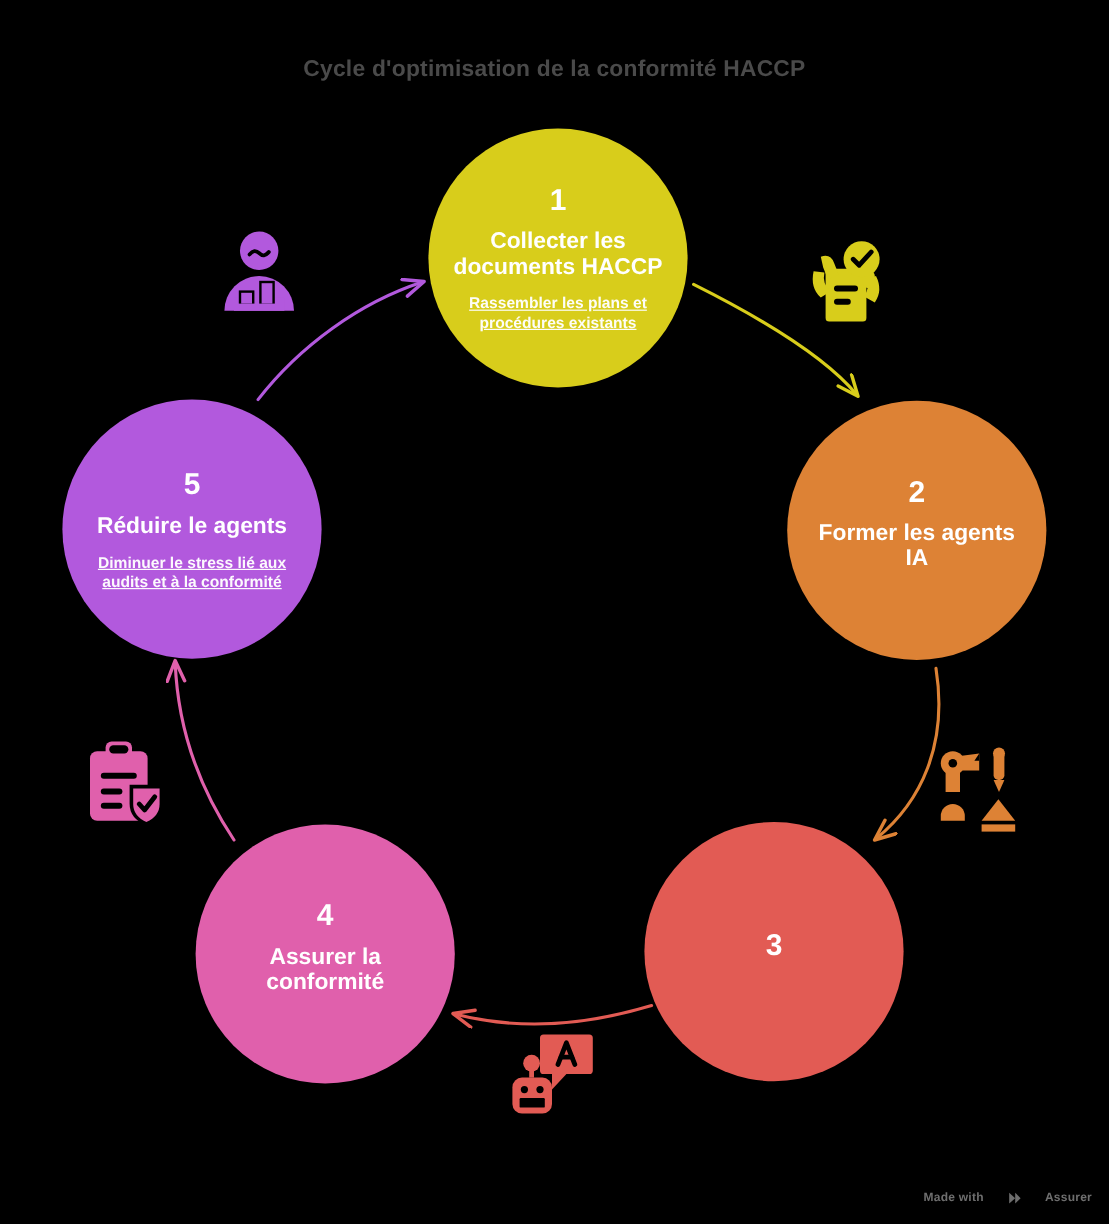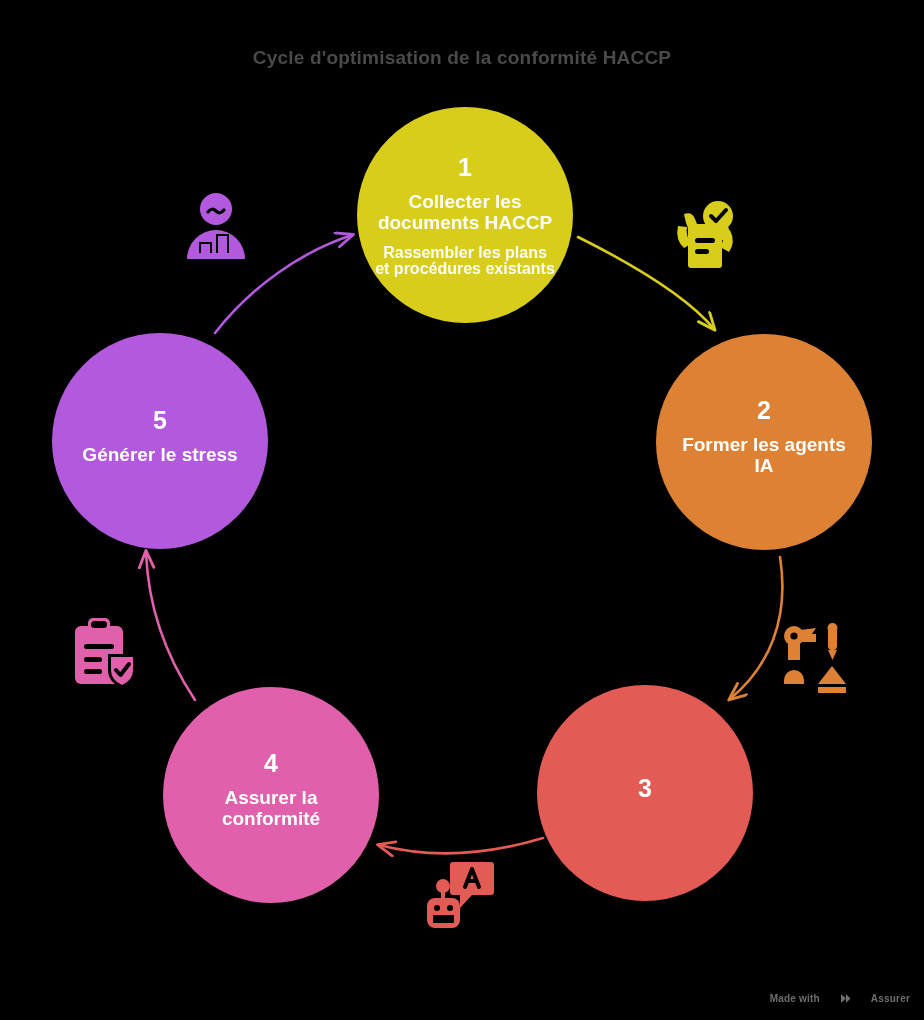--- a/index.html
+++ b/index.html
@@ -68,24 +68,25 @@
     line-height: 28px;
     margin-bottom: 10px;
   }
   .node .title {
     font-size: 19px;
     font-weight: 700;
     line-height: 21px;
     margin-bottom: 12px;
   }
   .node .desc {
-    font-size: 16px;
+    font-size: 13px;
     font-weight: 600;
     line-height: 16px;
     opacity: 0.97;
+    text-decoration: underline;
   }
 
   #node-1 { left: 357px; top: 107px;  width: 216px; height: 216px; }
   #node-2 { left: 656px; top: 334px;  width: 216px; height: 216px; }
   #node-3 { left: 537px; top: 685px;  width: 216px; height: 216px; }
   #node-4 { left: 163px; top: 687px;  width: 216px; height: 216px; }
   #node-5 { left: 52px;  top: 333px;  width: 216px; height: 216px; }
 
   
   .icon-wrap {
@@ -170,21 +171,22 @@
     <div class="num">3</div>
   </div>
 
   <div class="node" id="node-4" style="background:#e060ac">
     <div class="num">4</div>
     <div class="title">Assurer la conformité</div>
   </div>
 
   <div class="node" id="node-5" style="background:#b259dd">
     <div class="num">5</div>
-    <div class="title">Générer le stress</div>
+    <div class="title">Réduire le agents</div>
+    <div class="desc">Diminuer le stress lié aux audits et à la conformité</div>
   </div>
 
   <div class="icon-wrap" id="icon-person">
     <svg viewBox="0 0 78 78" width="78" height="78">
       <circle cx="39" cy="23" r="16" fill="#b259dd"></circle>
       <path d="M31,26 q4,-5 8,-1 q4,4 8,-1" fill="none" stroke="#000" stroke-width="3.2" stroke-linecap="round"></path>
       <path d="M10,73 a29,29 0 0 1 58,0 z" fill="#b259dd"></path>
       <rect x="18" y="62" width="42" height="11" fill="#b259dd"></rect>
       <rect x="22" y="56" width="13" height="11" fill="#000"></rect>
       <rect x="39" y="48" width="13" height="19" fill="#000"></rect>

